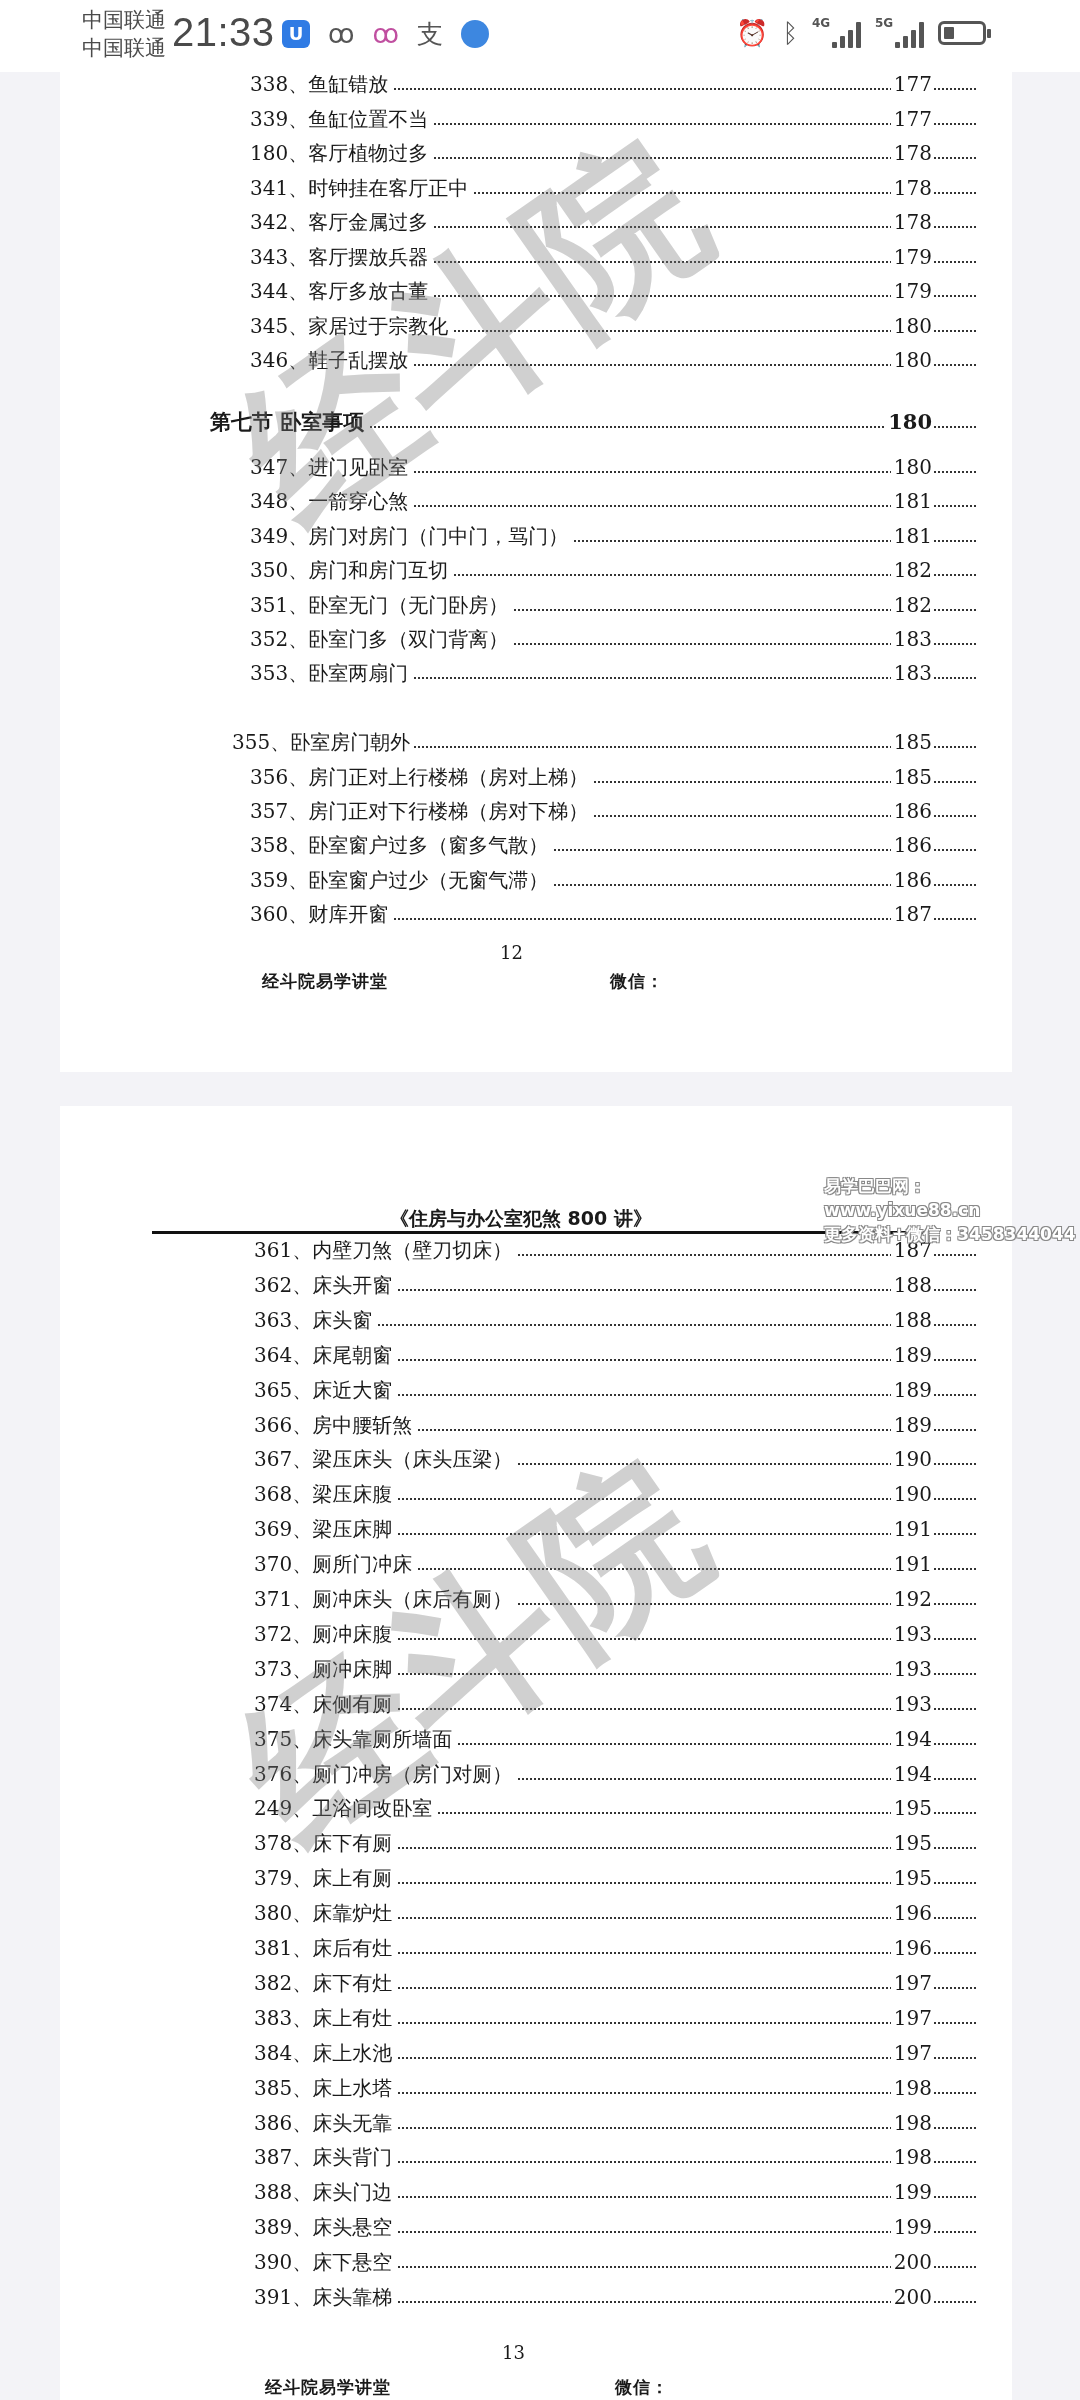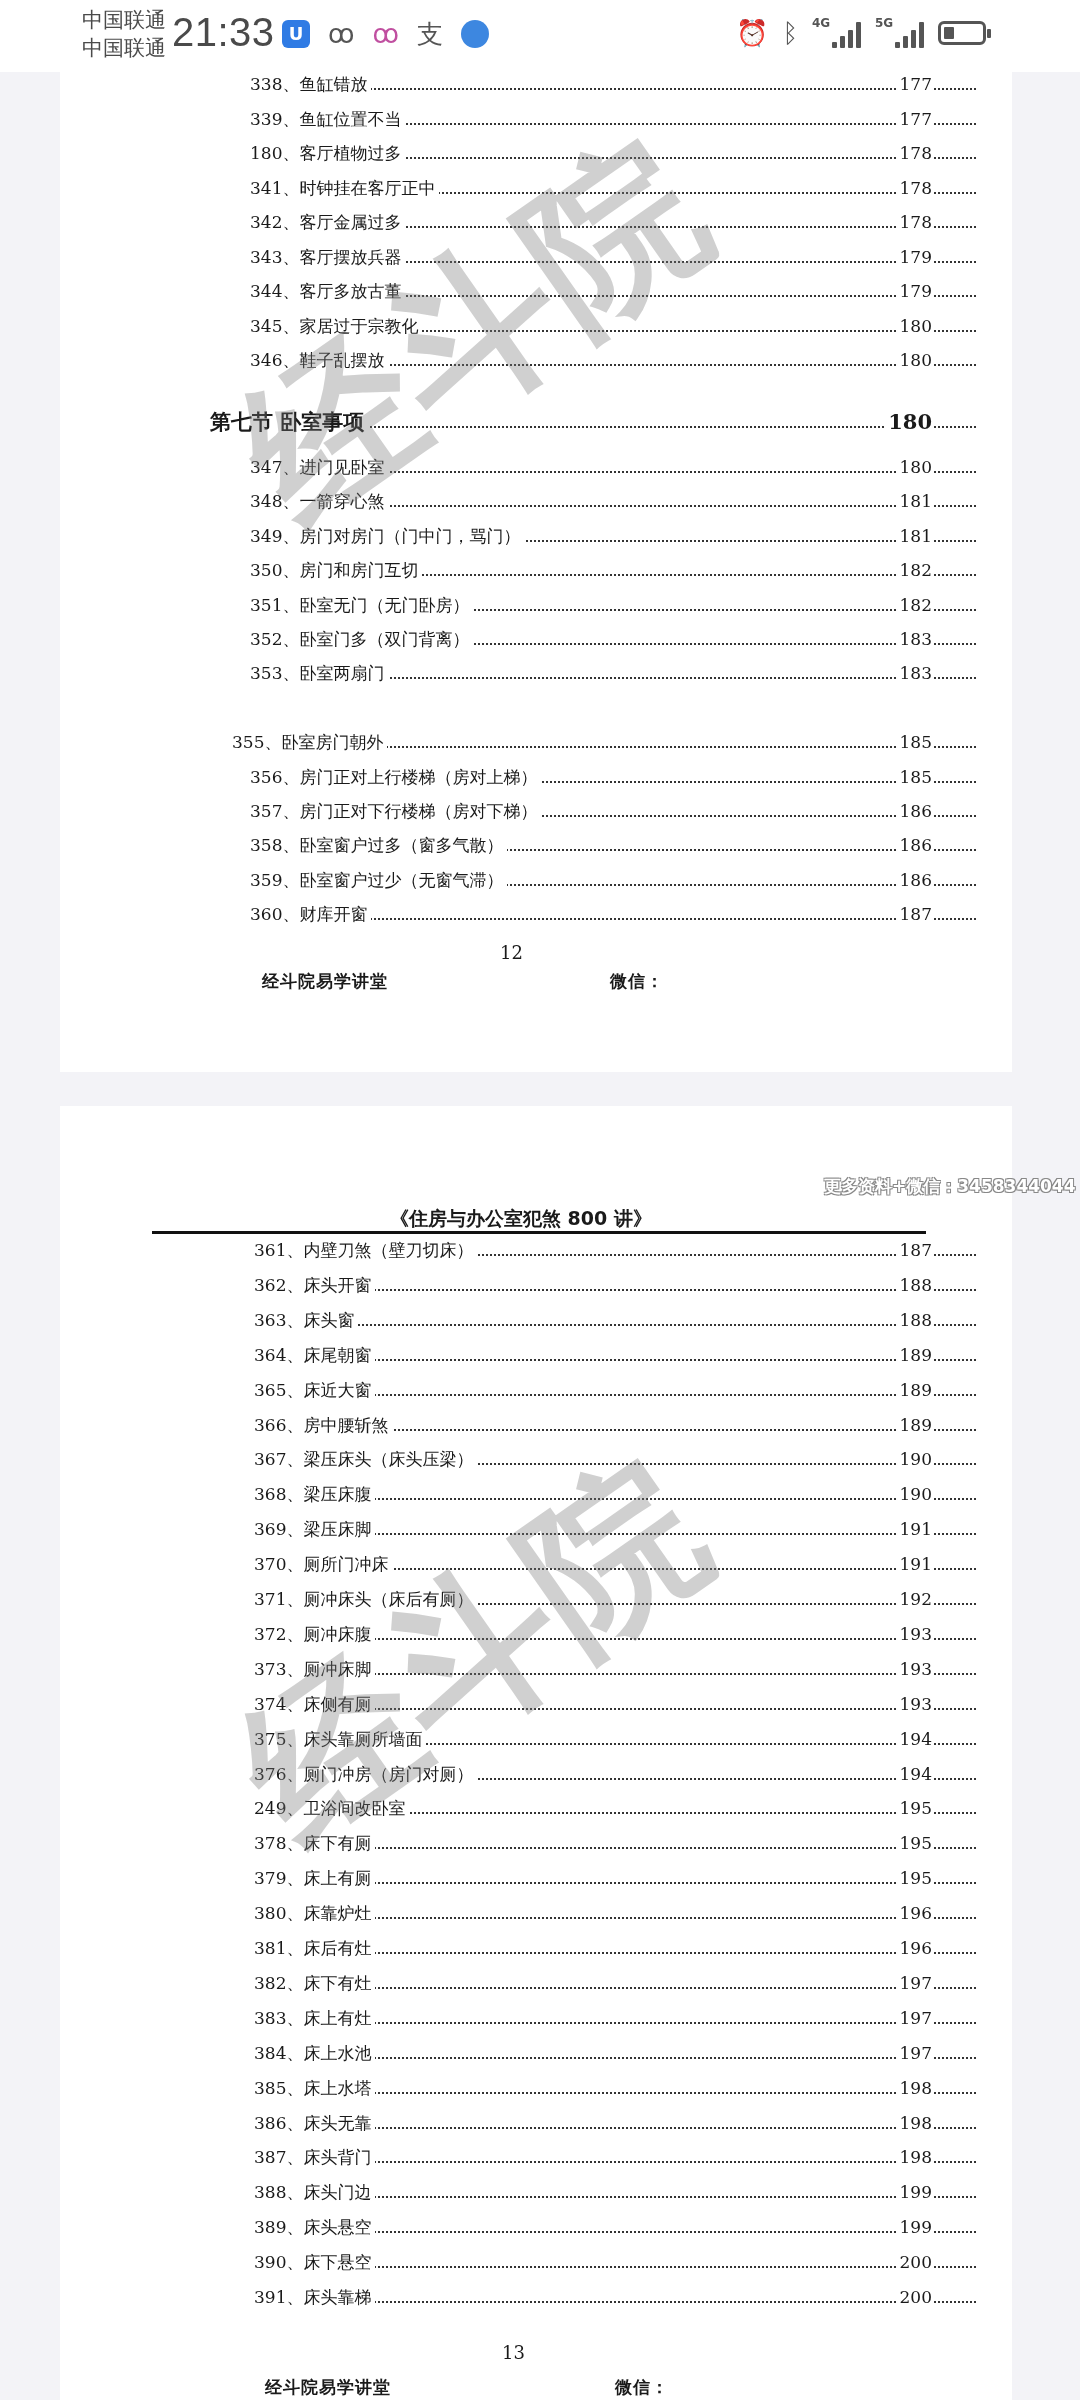--- a/index.html
+++ b/index.html
@@ -32,21 +32,21 @@
   .battery:after { content:""; position:absolute; right:-8px; top:5px; width:4px; height:9px; background:#555; border-radius:1px; }
 
   .page {
     position:absolute; left:60px; width:952px; background:#ffffff;
   }
   .page1 { top:72px; height:1000px; }
   .page2 { top:1106px; height:1294px; }
 
   .toc-row {
     position:absolute; left:0; width:952px; height:30px;
-    font-size:17px; line-height:30px;
+    font-size:20px; line-height:30px;
   }
   .toc-row .label { position:absolute; top:0; white-space:nowrap; background:#fff; padding-right:4px; z-index:2; }
   .toc-row .dots { position:absolute; top:19px; height:0; border-bottom:2px dotted #333; z-index:1; }
   .toc-row .pg { position:absolute; top:0; right:0; background:#fff; padding-left:3px; z-index:2; }
   .section-row { font-weight:bold; font-size:21px; }
 
   .page-num { position:absolute; font-size:18px; }
   .footer-left, .footer-right { position:absolute; font-size:17px; font-weight:bold; letter-spacing:1px; }
   .book-title { position:absolute; left:330px; top:100px; font-family:"DejaVu Sans",sans-serif; font-weight:bold; font-size:19px; }
   .title-rule { position:absolute; left:92px; top:125px; width:774px; height:3px; background:#111; }
@@ -375,17 +375,18 @@
       <span class="label" style="left: 194px;"><span>391、</span><span>床头靠梯</span></span>
       <span class="dots" style="left: 194px; right: 36px;"></span>
       <span class="pg" style="right: 80px;">200</span>
     </div>
     <div class="page-num" style="left: 442px; top: 1236px;">13</div>
     <div class="footer-left" style="left: 205px; top: 1270px;">经斗院易学讲堂</div>
     <div class="footer-right" style="left: 555px; top: 1270px;">微信：</div>
   </div>
 
 <div class="side-watermark">
+  <div>易学巴巴网：www.yixue88.cn</div>
   <div>更多资料+微信：3458344044</div>
 </div>
 
 <div class="stamp" style="left:220px; top:220px; font-size:170px;">经斗院</div>
 <div class="stamp" style="left:220px; top:1540px; font-size:170px;">经斗院</div>
 
 </body></html>

